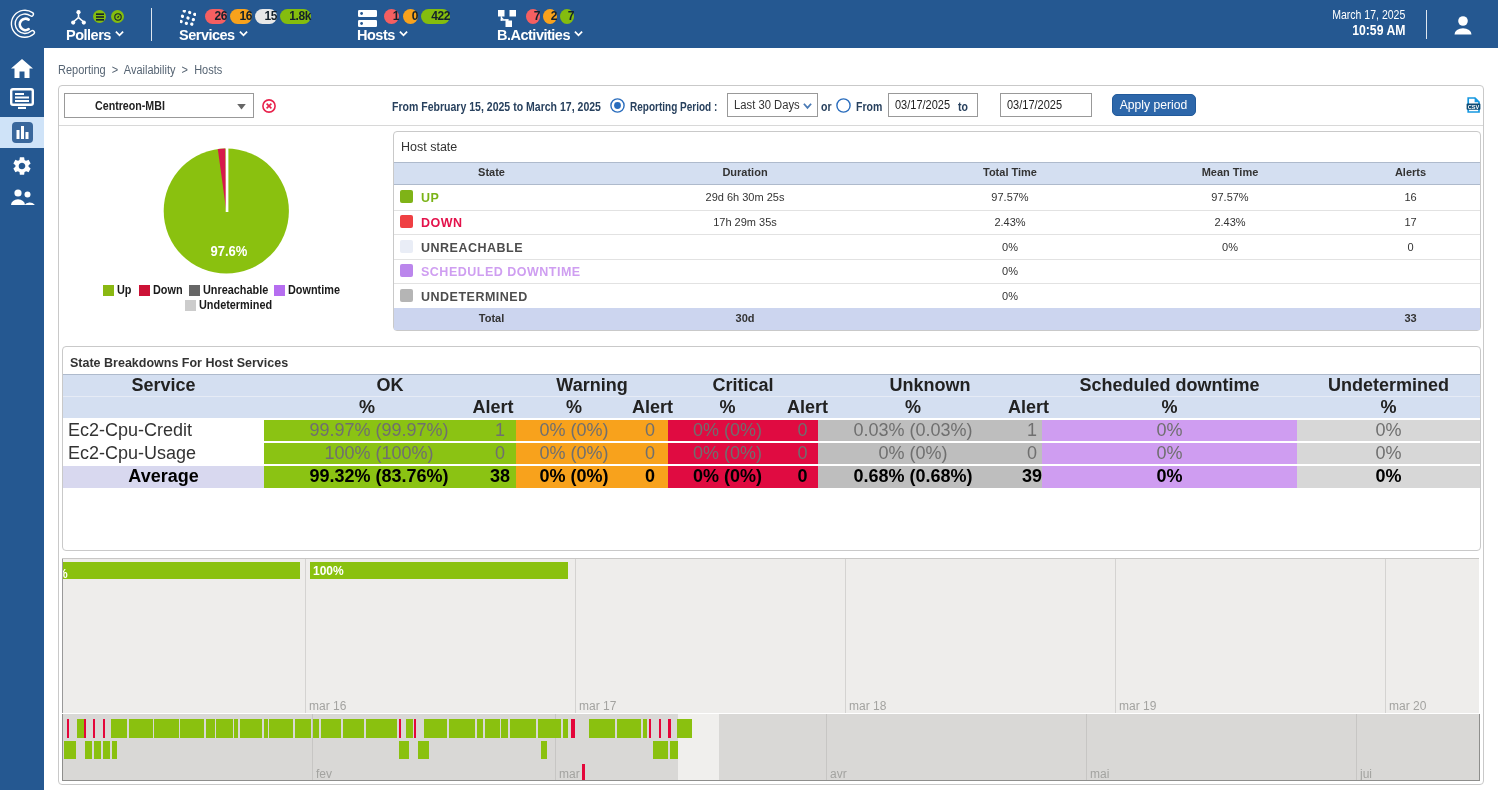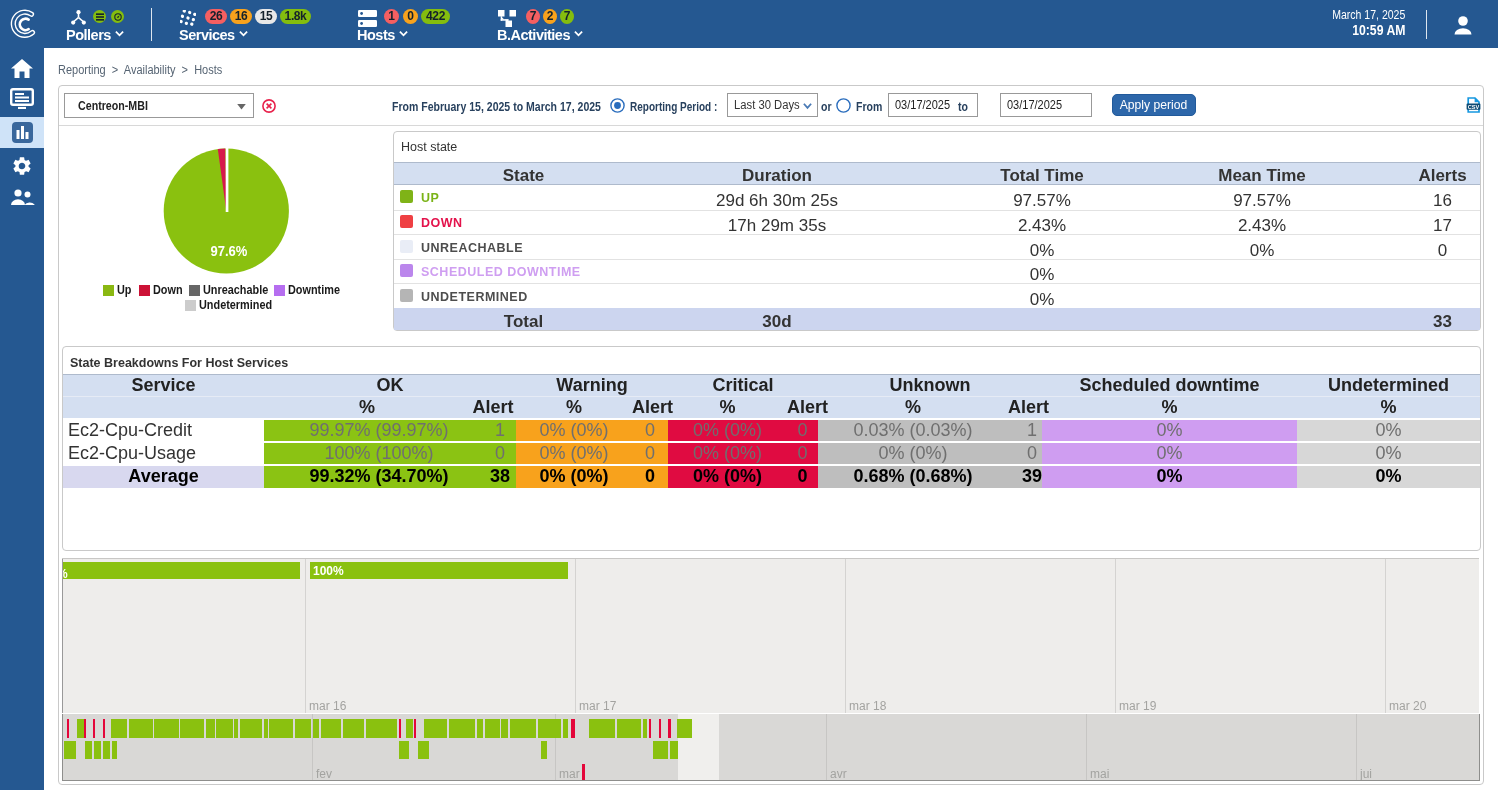--- a/index.html
+++ b/index.html
@@ -4,39 +4,39 @@
 <style>
   * { margin:0; padding:0; box-sizing:border-box; }
   html,body { width:1498px; height:790px; font-family:"Liberation Sans", sans-serif; background:#fff; overflow:hidden; }
   .abs { position:absolute; }
   #page { position:relative; width:1498px; height:790px; }
   
   #header { position:absolute; left:0; top:0; width:1498px; height:48px; background:#255891; }
   .navlabel { position:absolute; color:#fff; font-weight:bold; font-size:14.5px; white-space:nowrap; }
   .caret { display:inline-block; margin-left:4px; width:9px; height:9px; position:relative; top:-2px;}
   .vdiv { position:absolute; width:1px; background:rgba(255,255,255,0.85); }
-  .badge { position:absolute; top:9px; height:15px; border-radius:8px; color:#14212b; font-weight:bold; font-size:12px; text-align:center; line-height:15px; letter-spacing:-0.4px; }
+  .badge { position:absolute; top:9px; height:15px; border-radius:8px; color:#14212b; font-weight:bold; font-size:12px; text-align:right; line-height:15px; letter-spacing:-0.4px; }
   .b-red { background:#f55f61; }
   .b-org { background:#f8a21c; }
   .b-gry { background:#e8e8e8; }
   .b-grn { background:#84bd0e; }
   
   #sidebar { position:absolute; left:0; top:48px; width:44px; height:742px; background:#255891; }
   
   #bread { position:absolute; left:58px; top:63px; font-size:12.5px; color:#566473; }
   #card { position:absolute; left:58px; top:85px; width:1426px; height:700px; background:#fff; border:1px solid #c9c9c9; border-radius:4px; }
   
   #filterline { position:absolute; left:59px; top:125px; width:1424px; height:1px; background:#d8d8d8; }
   .sel { position:absolute; background:#fff; border:1px solid #999; font-size:12.5px; color:#222; }
   .blt { color:#28415e; font-weight:bold; font-size:12.5px; position:absolute; white-space:nowrap; }
   .inp { position:absolute; border:1px solid #999; background:#fff; font-size:12.5px; color:#222; padding-left:6px; line-height:22px; }
   
   .panel { position:absolute; background:#fff; border:1px solid #c9c9c9; border-radius:4px; }
   .ptitle { position:absolute; font-size:12.5px; font-weight:bold; color:#333; white-space:nowrap; }
-  .c { position:absolute; text-align:center; font-size:17px; color:#333;margin-left:32px; }
+  .c { position:absolute; text-align:center; font-size:11px; color:#333; }
   .b { font-weight:bold; }
   
   #tl1 { position:absolute; left:62px; top:558px; width:1417px; height:155px; background:#eeedeb; border-top:1px solid #c8c7c5; overflow:hidden; }
   #tl2 { position:absolute; left:62px; top:714px; width:1418px; height:67px; background:#d9d8d6; border-left:1.5px solid #8e8e8c; border-right:1.5px solid #8e8e8c; border-bottom:1.5px solid #8e8e8c; overflow:hidden; }
   .grid1 { position:absolute; top:0; width:1px; height:155px; background:#d4d3d1; }
   .grid2 { position:absolute; top:0; width:1px; height:67px; background:#c7c6c4; }
   .glab { position:absolute; color:#a3a3a0; font-size:12px; }
   .gbar { position:absolute; background:#8ac10f; }
   .g1 { top:3px; height:17px; }
   #bdt td { padding:0; text-align:center; height:19px; }
@@ -180,21 +180,21 @@
     </svg>
 
     <svg class="abs" style="left:10px;top:189px" width="25" height="17" viewBox="0 0 25 17" fill="#fff">
       <circle cx="8" cy="4" r="3.6"></circle>
         <circle cx="17.5" cy="5.4" r="3"></circle>
       <path d="M1 16 a7 5.8 0 0 1 14 0 z"></path>
         <path d="M14.5 16 a6 5 0 0 1 10 -0.5 l0 0.5 z"></path>
     </svg>
   </div>
   <div id="filtercontent">
-    <div class="sel" style="left:64px;top:93px;width:190px;height:25px;line-height:23px;font-weight:bold;padding-left:13px;font-size:13px"><span class="cx" style="transform:scaleX(0.82)">Centreon-MBI</span>
+    <div class="sel" style="left:64px;top:93px;width:190px;height:25px;line-height:23px;font-weight:bold;padding-left:30px;font-size:13px"><span class="cx" style="transform:scaleX(0.82)">Centreon-MBI</span>
       <svg class="abs" style="right:7px;top:10px" width="9" height="6" viewBox="0 0 10 7" fill="#666">
           <path d="M0 0 h10 l-5 6.5z"></path>
         </svg>
     </div>
     <svg class="abs" style="left:262px;top:99px" width="14" height="14" viewBox="0 0 14 14">
       <circle cx="7" cy="7" r="6.1" fill="none" stroke="#e8224c" stroke-width="1.6"></circle>
       <path d="M4.6 4.6 l4.8 4.8 M9.4 4.6 l-4.8 4.8" stroke="#e8224c" stroke-width="1.6"></path>
     </svg>
     <div class="blt" style="left:392px;top:99px;font-size:13px"><span class="cx" style="transform:scaleX(0.81)">From February 15, 2025 to March 17, 2025</span></div>
     <svg class="abs" style="left:610px;top:98px" width="15" height="15" viewBox="0 0 15 15">
@@ -344,21 +344,21 @@
             <td class="wa">0</td>
             <td class="cr">0% (0%)</td>
             <td class="cr">0</td>
             <td class="un">0% (0%)</td>
             <td class="un pa">0</td>
             <td class="sd">0%</td>
             <td class="ud">0%</td>
           </tr>
       <tr class="br bavg">
             <td style="background:#d8d8ef">Average</td>
-            <td class="ok pp">99.32% (34.70%)</td>
+            <td class="ok pp">99.32% (83.76%)</td>
             <td class="ok pa">38</td>
             <td class="wa">0% (0%)</td>
             <td class="wa">0</td>
             <td class="cr">0% (0%)</td>
             <td class="cr">0</td>
             <td class="un">0.68% (0.68%)</td>
             <td class="un pa">39</td>
             <td class="sd">0%</td>
             <td class="ud">0%</td>
           </tr>

